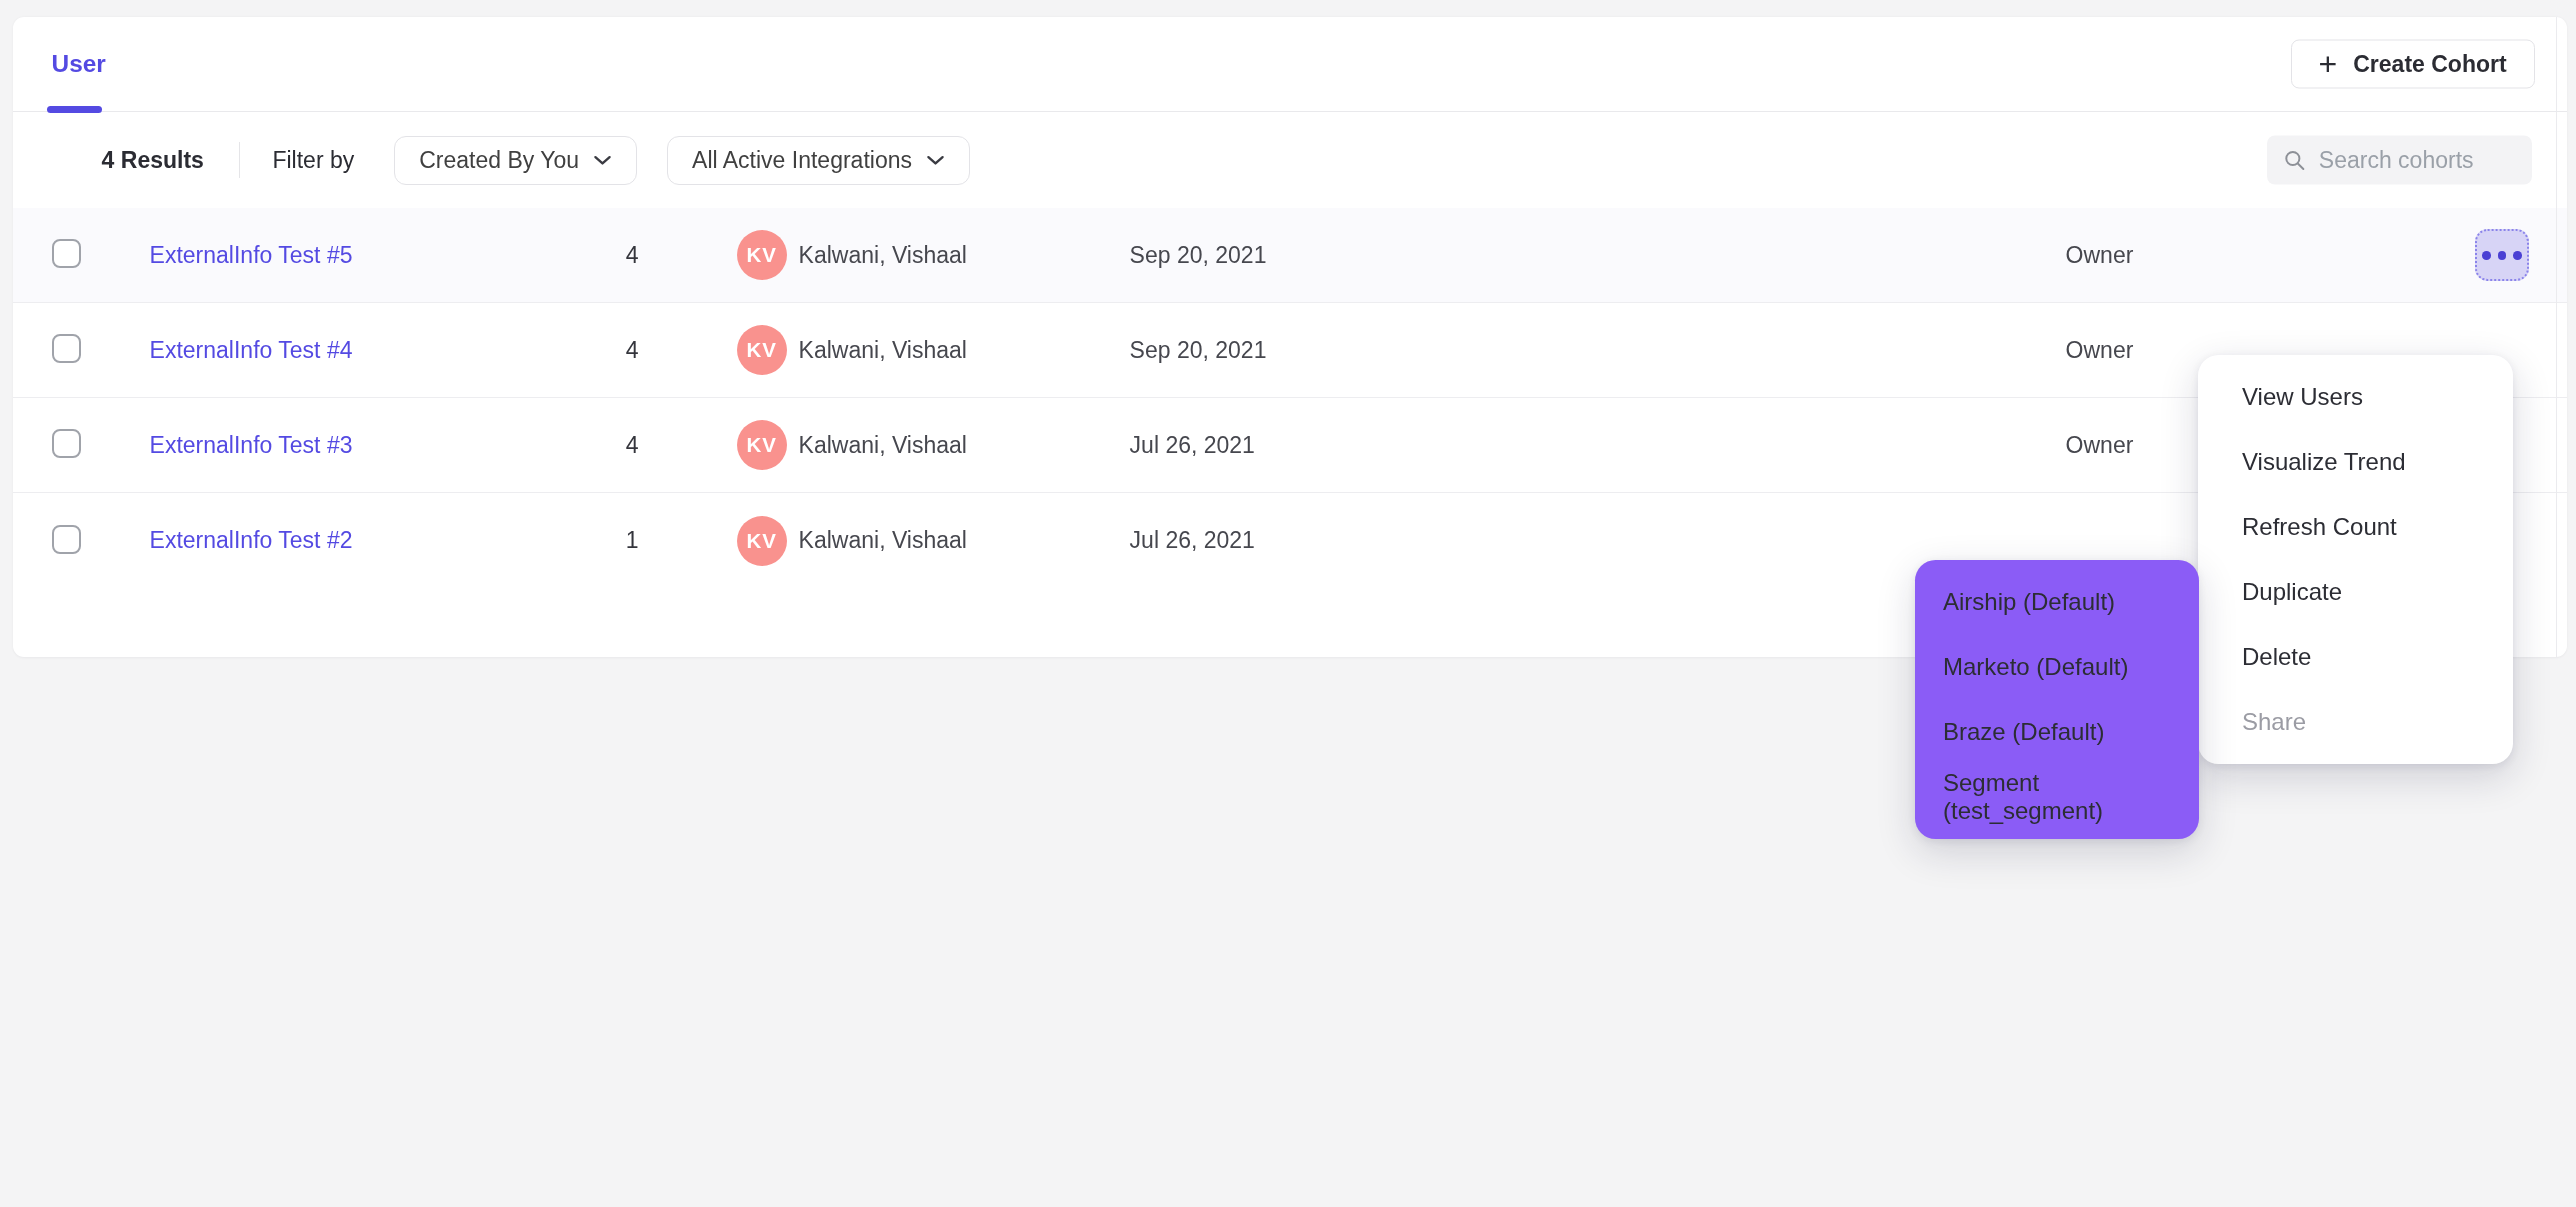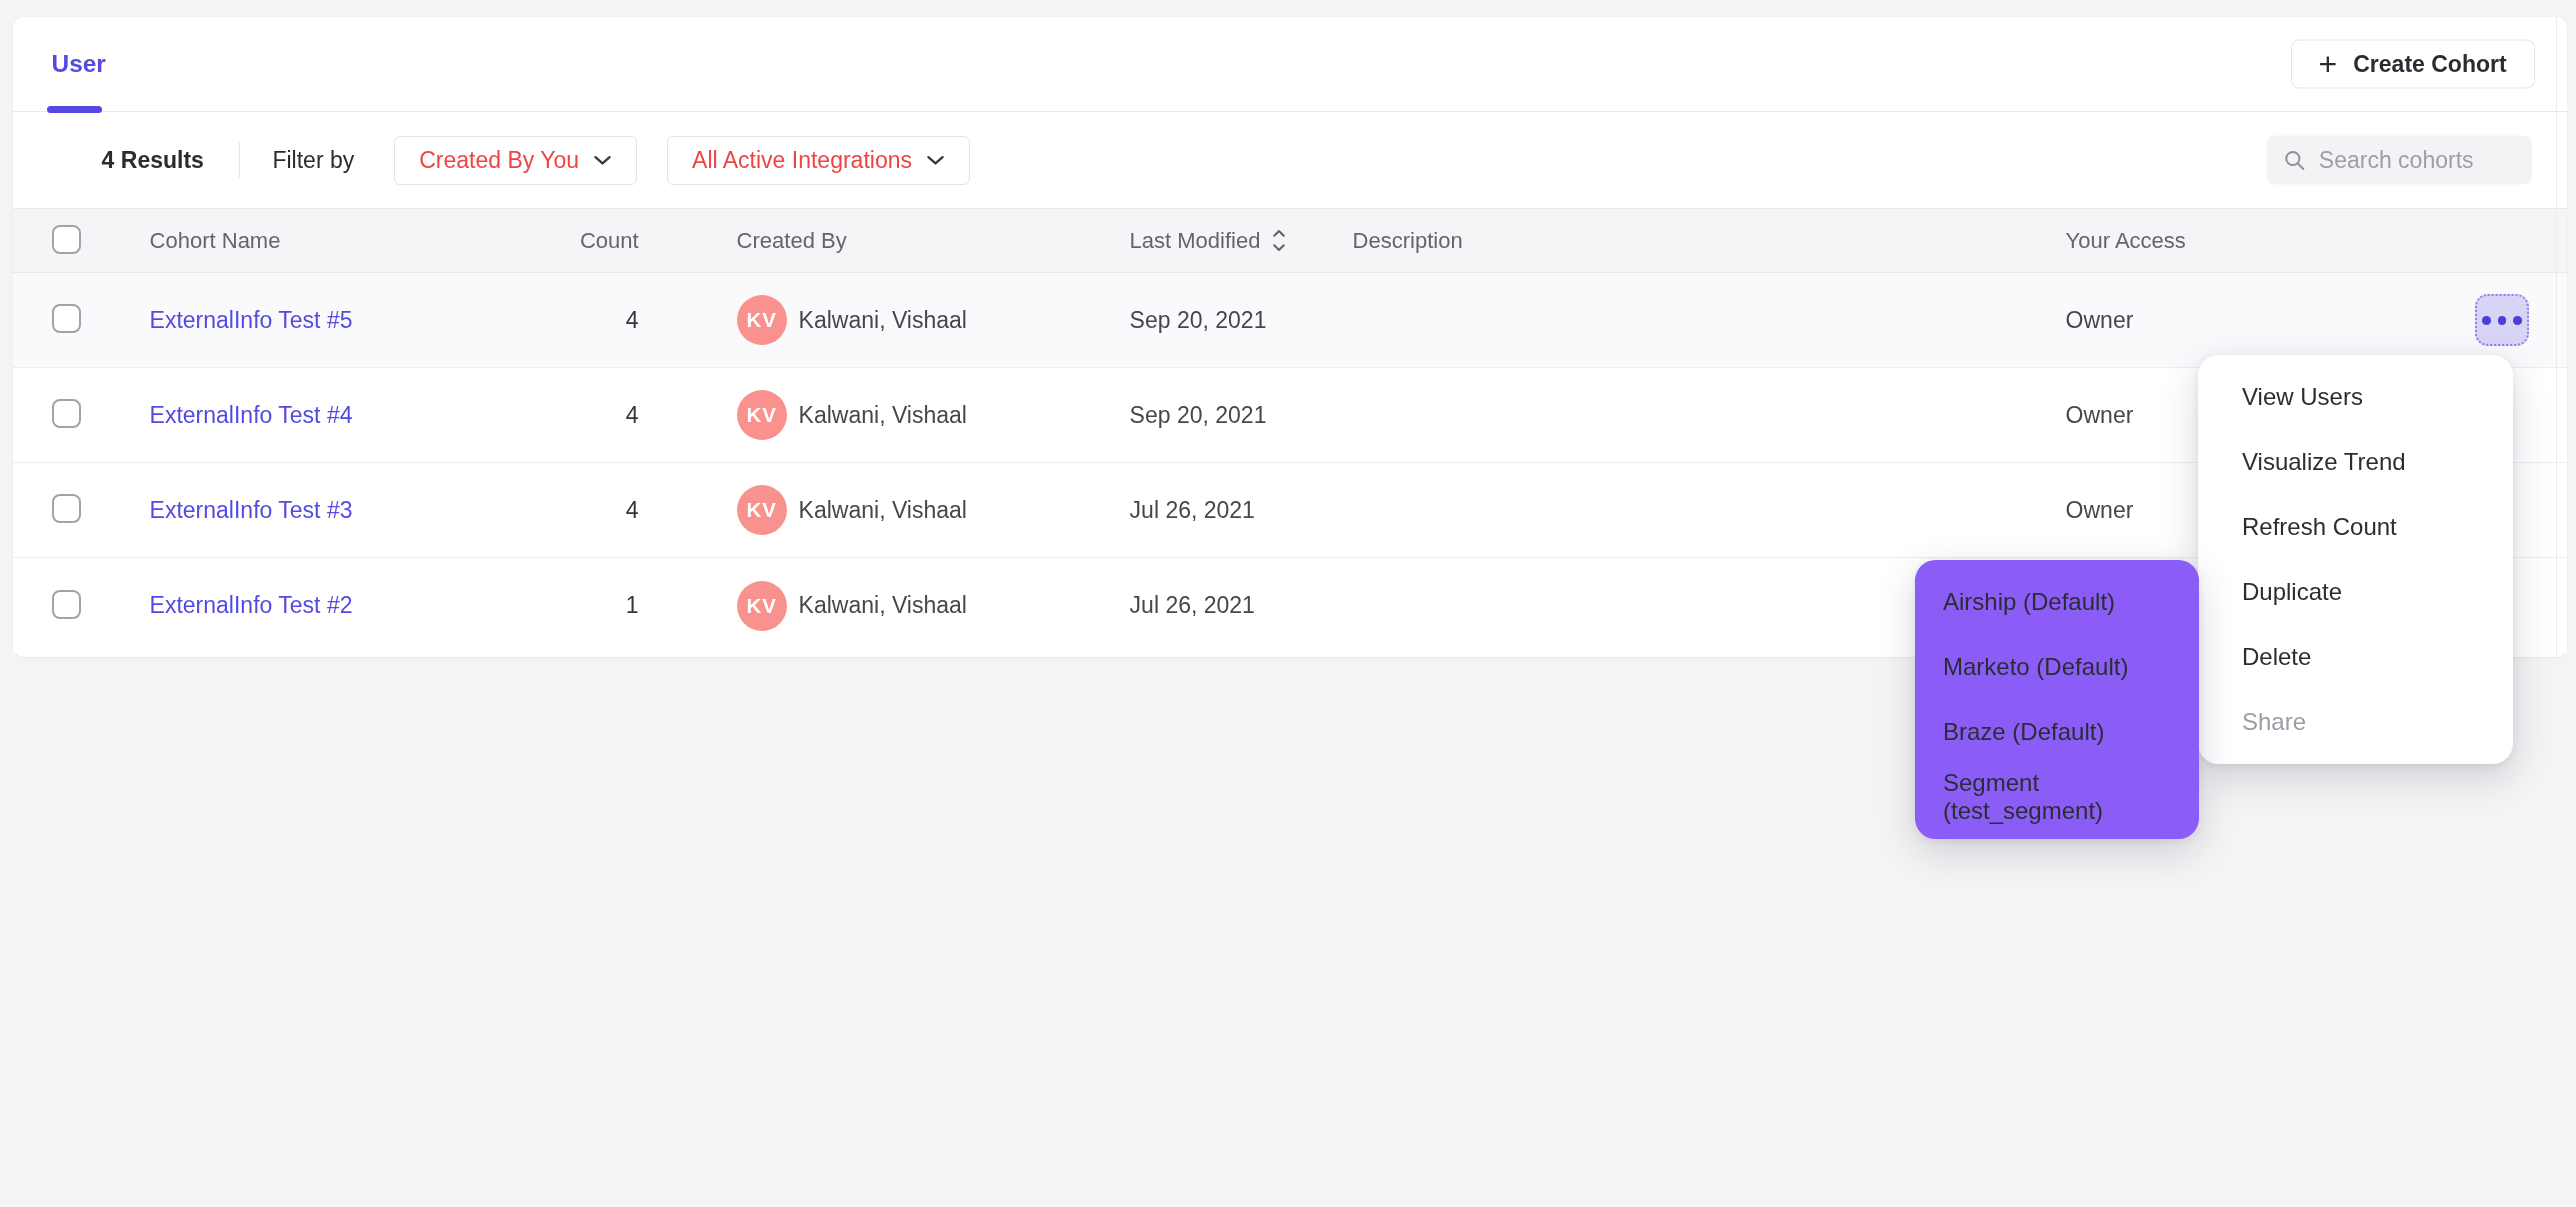--- a/index.html
+++ b/index.html
@@ -26,22 +26,22 @@
   }
   .plus-glyph { font-size: 32px; font-weight: 400; color: #2b2c33; line-height: 1; margin-top: -2.4px; }
 
   
   .toolbar { position: relative; height: 96px; display: flex; align-items: center; padding-left: 89px; }
   .results-count { font-size: 23px; font-weight: 700; color: #2b2c33; margin-right: 35px; }
   .v-divider { width: 1.6px; height: 36px; background: #e5e5e8; margin-right: 32px; }
   .filter-by { font-size: 23px; color: #2b2c33; margin-right: 40px; }
   .dd-btn {
     height: 49px; display: flex; align-items: center; gap: 14px; padding: 0 24px;
-    background: #fff; border: 1.6px solid #e3e3e7; border-radius: 6px;
-    font-size: 23px; font-weight: 500; color: #ef4444; margin-right: 30px; cursor: pointer;
+    background: #fff; border: 1.6px solid #e3e3e7; border-radius: 12px;
+    font-size: 23px; font-weight: 500; color: #404040; margin-right: 30px; cursor: pointer;
   }
   .chev { width: 19px; height: 12.6px; }
   .search-box {
     position: absolute; right: 35px; top: 50%; transform: translateY(-50%);
     width: 265px; height: 49px; background: #f3f3f5; border-radius: 8px;
     display: flex; align-items: center; padding: 0 16px; gap: 12.6px;
   }
   .search-input {
     border: none; outline: none; background: transparent; width: 100%;
     font-size: 23px; color: #3a3b42; font-family: "Liberation Sans", sans-serif;
@@ -140,36 +140,20 @@
 
       <div class="search-box">
         <svg width="28" height="28" viewBox="0 0 36 36">
           <circle cx="15" cy="15" r="10" fill="none" stroke="#8d9097" stroke-width="3"></circle>
           <line x1="22.5" y1="22.5" x2="31" y2="31" stroke="#8d9097" stroke-width="3" stroke-linecap="round"></line>
         </svg>
         <input class="search-input" placeholder="Search cohorts" style="">
       </div>
     </div>
 
-    <div class="tgrid thead">
-      <div><span class="checkbox"></span></div>
-      <div class="th">Cohort Name</div>
-      <div class="th th-count">Count</div>
-      <div class="th">Created By</div>
-      <div class="th th-sortwrap">
-        <span>Last Modified</span>
-        <svg width="16" height="27" viewBox="0 0 20 34">
-          <path d="M4 11 L10 5 L16 11" fill="none" stroke="#5f6168" stroke-width="2.6" stroke-linecap="round" stroke-linejoin="round"></path>
-          <path d="M4 23 L10 29 L16 23" fill="none" stroke="#5f6168" stroke-width="2.6" stroke-linecap="round" stroke-linejoin="round"></path>
-        </svg>
-      </div>
-      <div class="th">Description</div>
-      <div class="th">Your Access</div>
-      <div></div>
-    </div>
 
     <div class="tgrid trow hovered">
       <div><span class="checkbox"></span></div>
       <div><a class="cohort-link">ExternalInfo Test #5</a></div>
       <div class="td-count">4</div>
       <div class="createdby">
         <span class="avatar">KV</span>
         <span class="created-name">Kalwani, Vishaal</span>
       </div>
       <div class="td-date">Sep 20, 2021</div>

